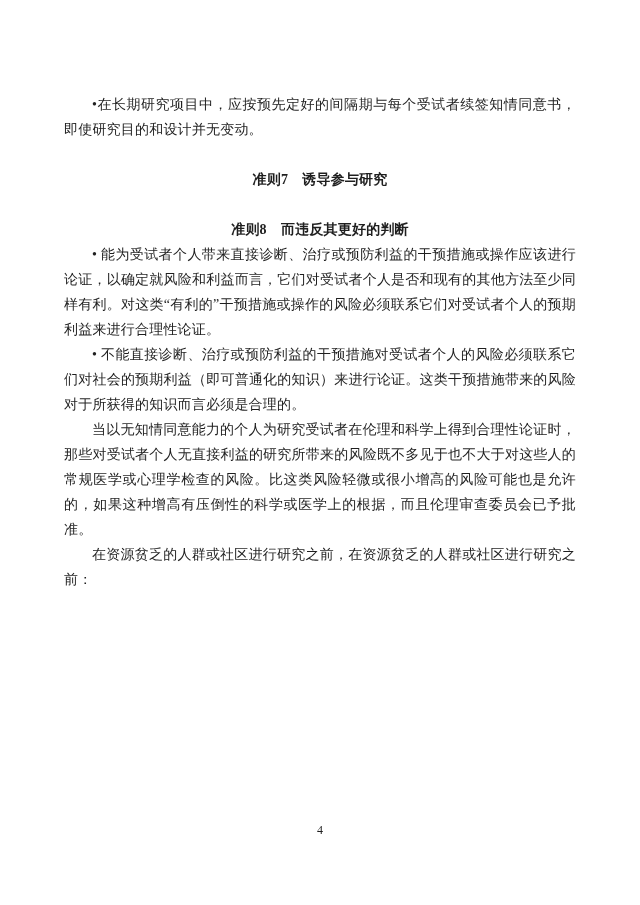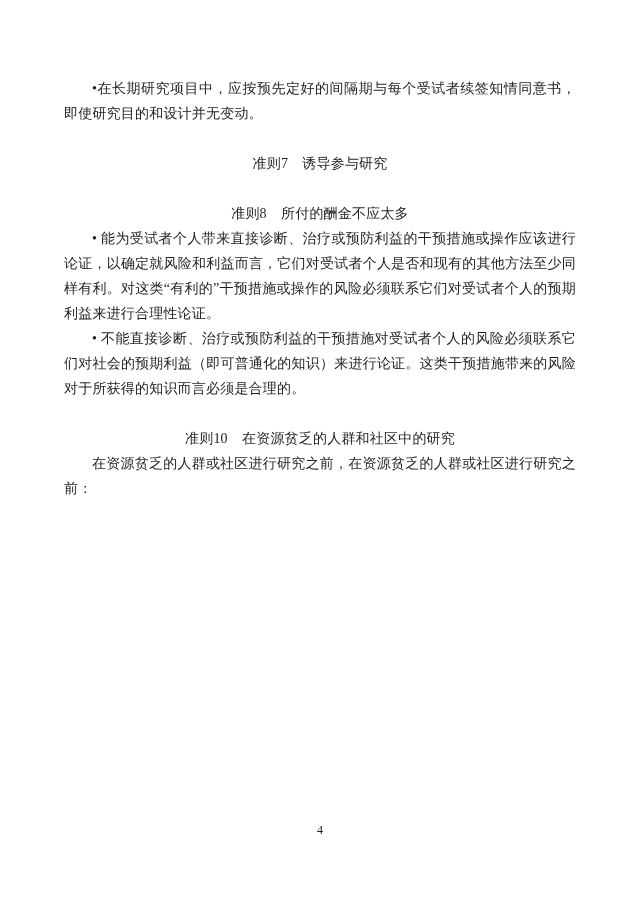--- a/index.html
+++ b/index.html
@@ -11,38 +11,38 @@
     height: 905px;
     background: #ffffff;
     font-family: "Liberation Serif", "DejaVu Serif", serif;
     color: #1f1f1f;
     overflow: hidden;
   }
 
   .content {
     position: absolute;
     left: 64px;
-    top: 76px;
+    top: 92px;
     width: 512px;
   }
 
   .para {
     margin: 0;
     font-size: 14px;
     line-height: 25px;
     letter-spacing: 0.2px;
     text-align: justify;
     text-indent: 2em;
   }
 
   .heading {
     margin: 25px 0 0 0;
     font-size: 14px;
     line-height: 25px;
-    font-weight: normal;
+    font-weight: bold;
     letter-spacing: 0.2px;
     text-align: center;
     text-indent: 0;
   }
 
   .page-number {
     position: absolute;
     top: 822px;
     left: 0;
     width: 100%;
@@ -55,29 +55,29 @@
 <body>
 
 <div class="page">
   <div class="content">
 
     <p class="para">•在长期研究项目中，应按预先定好的间隔期与每个受试者续签知情同意书，即使研究目的和设计并无变动。</p>
 
     <h2 class="heading">准则7　诱导参与研究</h2>
 
 
-    <h2 class="heading">准则8　所付的酬金不应太多</h2>
+    <h2 class="heading">准则8　而违反其更好的判断</h2>
 
 
     <p class="para">• 能为受试者个人带来直接诊断、治疗或预防利益的干预措施或操作应该进行论证，以确定就风险和利益而言，它们对受试者个人是否和现有的其他方法至少同样有利。对这类“有利的”干预措施或操作的风险必须联系它们对受试者个人的预期利益来进行合理性论证。</p>
 
     <p class="para">• 不能直接诊断、治疗或预防利益的干预措施对受试者个人的风险必须联系它们对社会的预期利益（即可普通化的知识）来进行论证。这类干预措施带来的风险对于所获得的知识而言必须是合理的。</p>
 
 
+    <p class="para">当以无知情同意能力的个人为研究受试者在伦理和科学上得到合理性论证时，那些对受试者个人无直接利益的研究所带来的风险既不多见于也不大于对这些人的常规医学或心理学检查的风险。比这类风险轻微或很小增高的风险可能也是允许的，如果这种增高有压倒性的科学或医学上的根据，而且伦理审查委员会已予批准。</p>
 
-    <h2 class="heading">准则10　在资源贫乏的人群和社区中的研究</h2>
 
     <p class="para">在资源贫乏的人群或社区进行研究之前，在资源贫乏的人群或社区进行研究之前：</p>
 
   </div>
 
   <div class="page-number">4</div>
 </div>
 
 </body></html>

